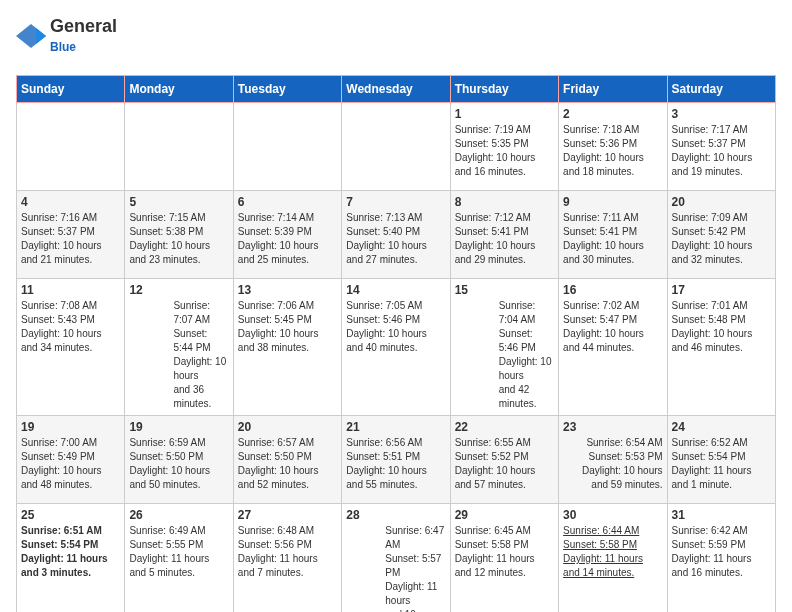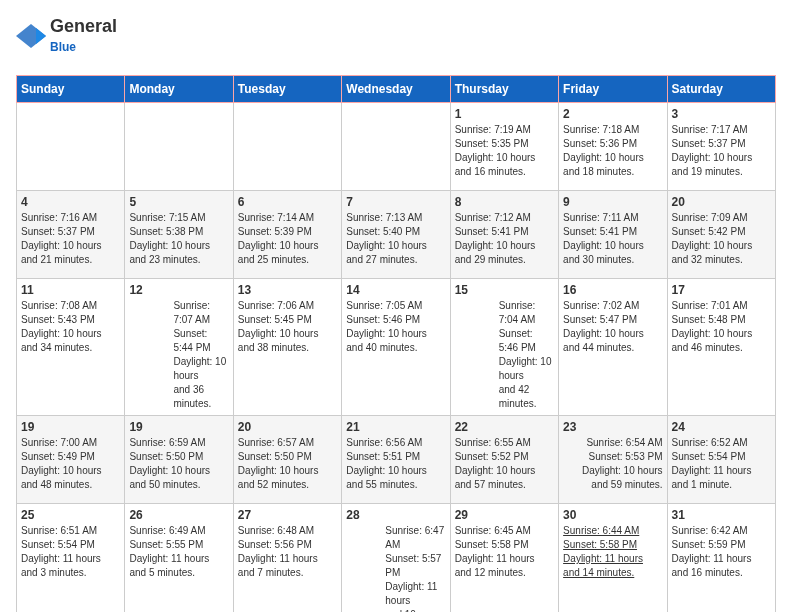--- a/index.html
+++ b/index.html
@@ -285,21 +285,21 @@
           <div class="cell-date">24</div>
           <div class="cell-info" style="white-space: pre-line;">Sunrise: 6:52 AM
 Sunset: 5:54 PM
 Daylight: 11 hours
 and 1 minute.</div>
         </td>
       </tr>
       <tr class="row-odd">
         <td>
           <div class="cell-date">25</div>
-          <div class="cell-info" style="white-space: pre-line;">Sunrise: 6:51 AM
+          <div class="cell-info" style="white-space: pre-line; font-weight: bold;">Sunrise: 6:51 AM
 Sunset: 5:54 PM
 Daylight: 11 hours
 and 3 minutes.</div>
         </td>
         <td>
           <div class="cell-date">26</div>
           <div class="cell-info" style="white-space: pre-line;">Sunrise: 6:49 AM
 Sunset: 5:55 PM
 Daylight: 11 hours
 and 5 minutes.</div>

